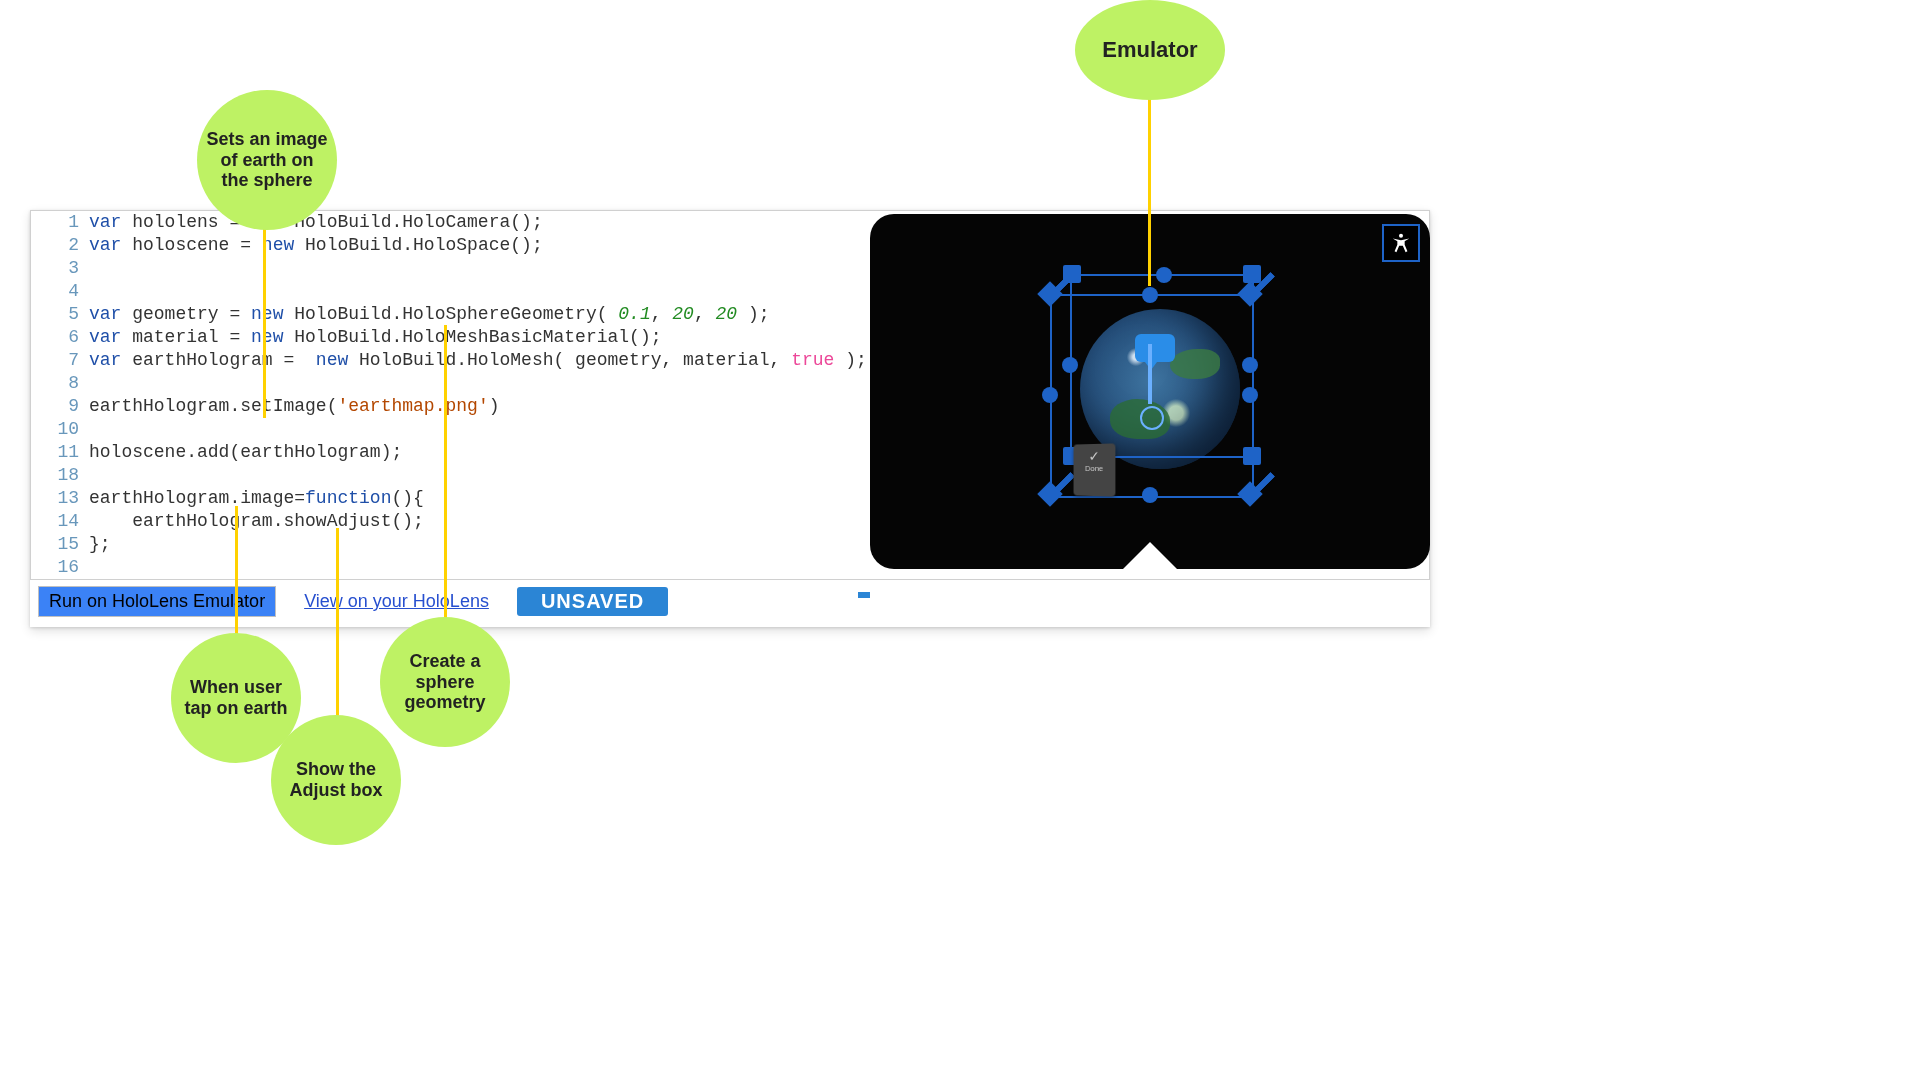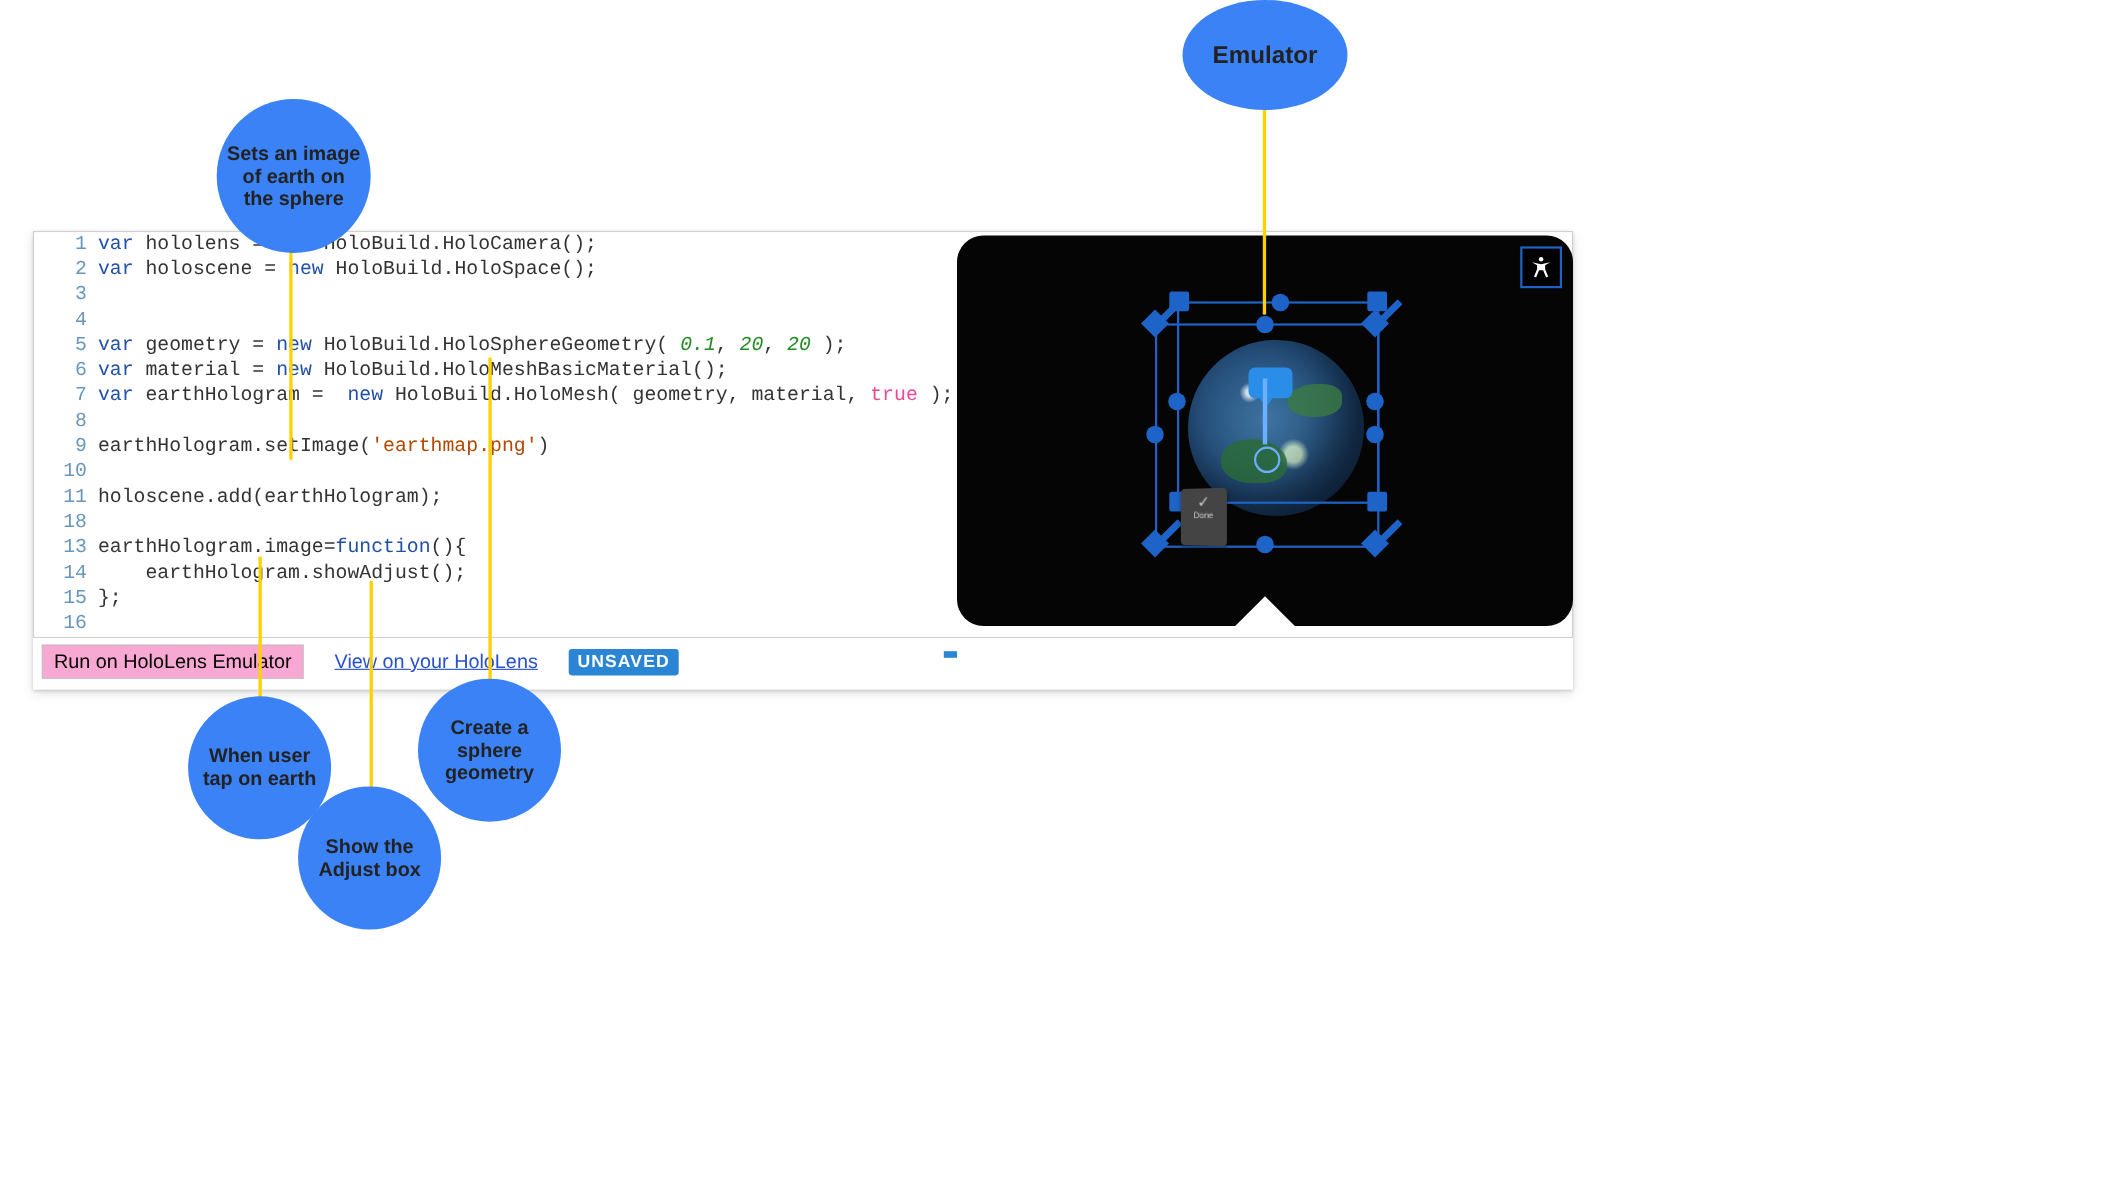--- a/index.html
+++ b/index.html
@@ -47,38 +47,38 @@
 
   .toolbar {
     padding: 6px 8px 10px 8px;
     display: flex;
     align-items: center;
     gap: 28px;
   }
   .run-btn {
     font-size: 18px;
     padding: 4px 10px;
-    background: #f9a8d4;
+    background: #3b82f6;
     border: 1px solid #c0c0c0;
     cursor: pointer;
   }
   .view-link {
     font-size: 18px;
     color: #274fcf;
     text-decoration: underline;
     cursor: pointer;
   }
   .unsaved {
     display: inline-block;
-    font-size: 16px;
+    font-size: 20px;
     font-weight: bold;
     letter-spacing: 1px;
     color: #fff;
     background: #2b85d5;
-    padding: 3px 8px;
+    padding: 3px 24px;
     border-radius: 3px;
   }
 
   .side-rule {
     position: absolute;
     left: 828px;
     top: 382px;
     width: 12px;
     height: 6px;
     background: #2b85d5;
@@ -225,21 +225,21 @@
     text-align: center;
   }
   .menu-panel .check { font-size: 14px; margin-top: 4px; }
 
   
   .bubble {
     position: absolute;
     width: 130px;
     height: 130px;
     border-radius: 50%;
-    background: #3b82f6;
+    background: #bef264;
     display: flex;
     align-items: center;
     justify-content: center;
     text-align: center;
     font-family: "Segoe UI", Arial, sans-serif;
     font-weight: 700;
     font-size: 18px;
     line-height: 1.15;
     color: #222;
     padding: 0 8px;

